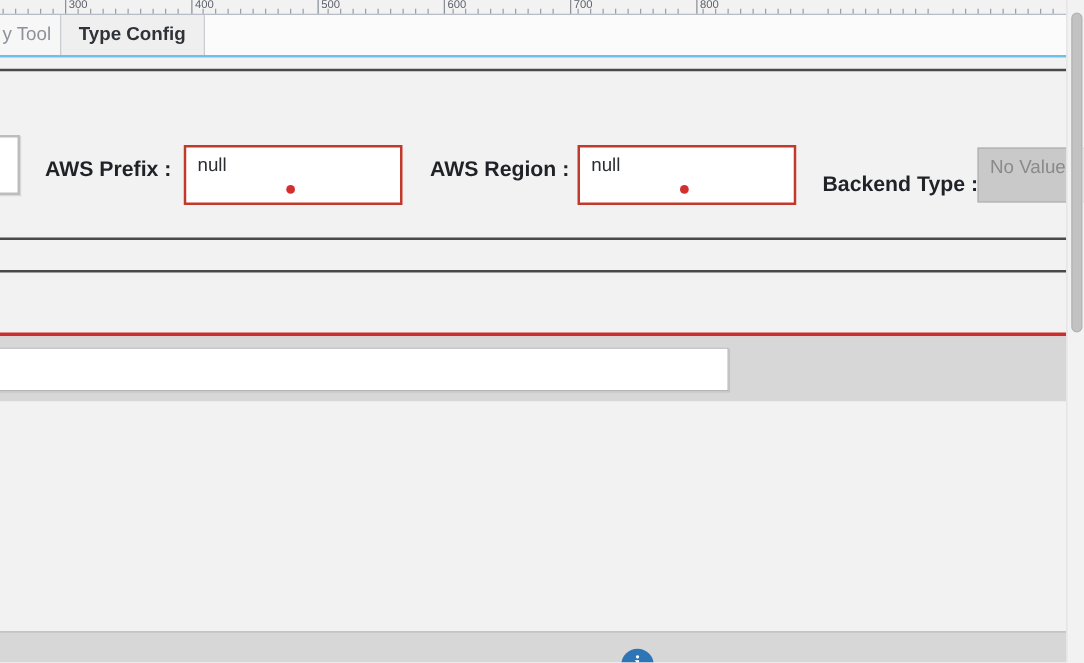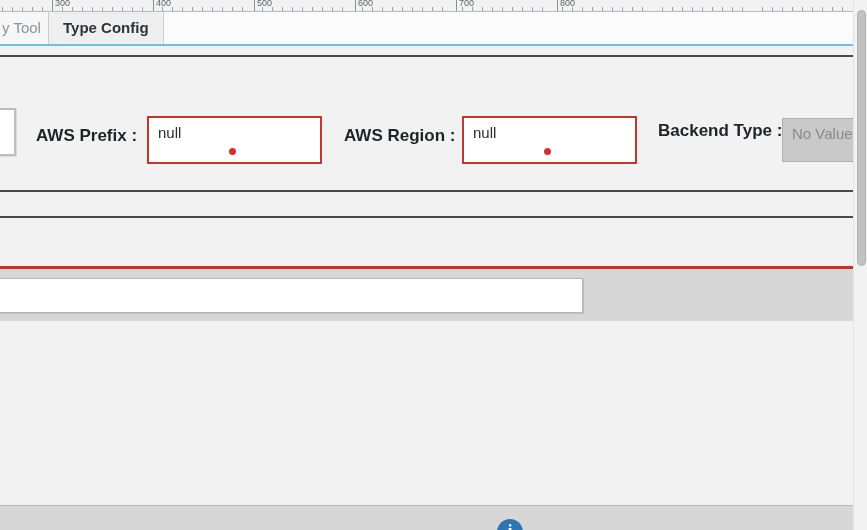--- a/index.html
+++ b/index.html
@@ -318,21 +318,21 @@
     <div class="textbox plain" style="left:-16px; top:50px; width:32px; height:48px;"></div>
 
     <div class="field-label" style="left:36px; top:68px;">AWS Prefix :</div>
     <div class="textbox invalid" style="left:147px; top:58px; width:175px; height:48px;">null</div>
     <div class="red-dot" style="left:229px; top:90px;"></div>
 
     <div class="field-label" style="left:344px; top:68px;">AWS Region :</div>
     <div class="textbox invalid" style="left:462px; top:58px; width:175px; height:48px;">null</div>
     <div class="red-dot" style="left:544px; top:90px;"></div>
 
-    <div class="field-label" style="left:658px; top:63px;">Backend Type :</div>
+    <div class="field-label" style="left:658px; top:80px;">Backend Type :</div>
     <div class="dropdown-disabled" style="left:782px; top:60px; width:90px; height:44px;">No Value</div>
   </div>
 
   <div class="hline dark" style="top:190px;"></div>
   <div class="hline dark" style="top:216px;"></div>
   <div class="hline red" style="top:266px;"></div>
 
   <div class="graybar" style="top:269px; height:52px;">
     <div class="wide-input" style="left:-8px; top:9px; width:591px; height:35px;"></div>
   </div>

